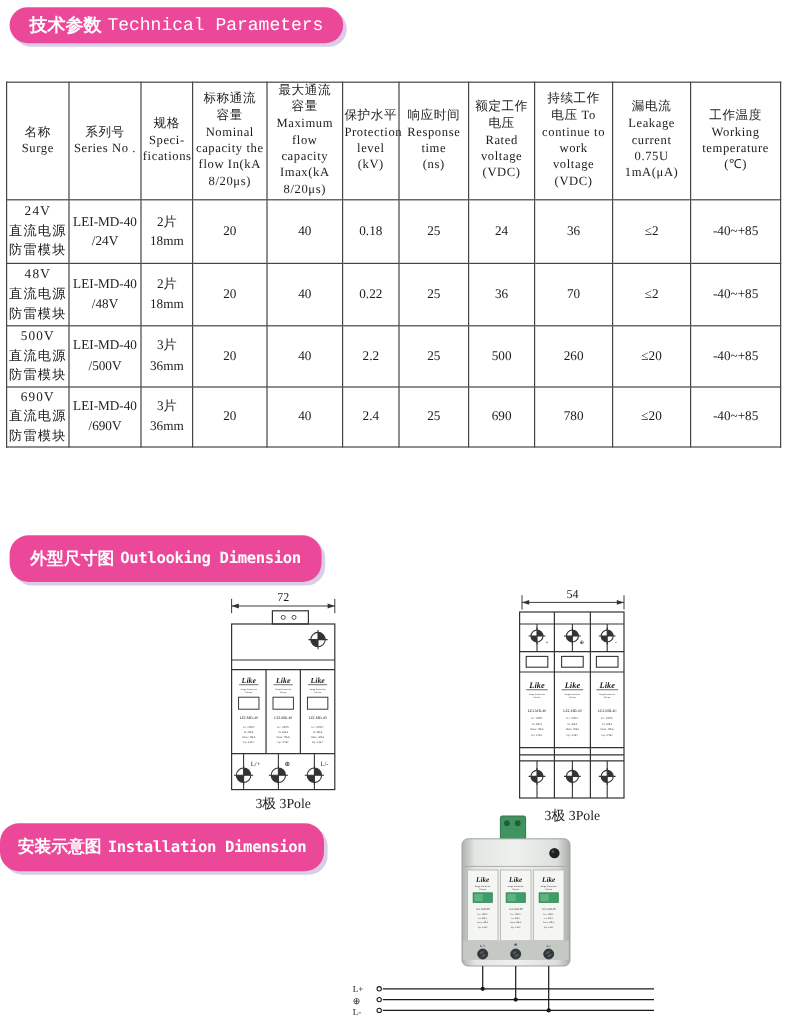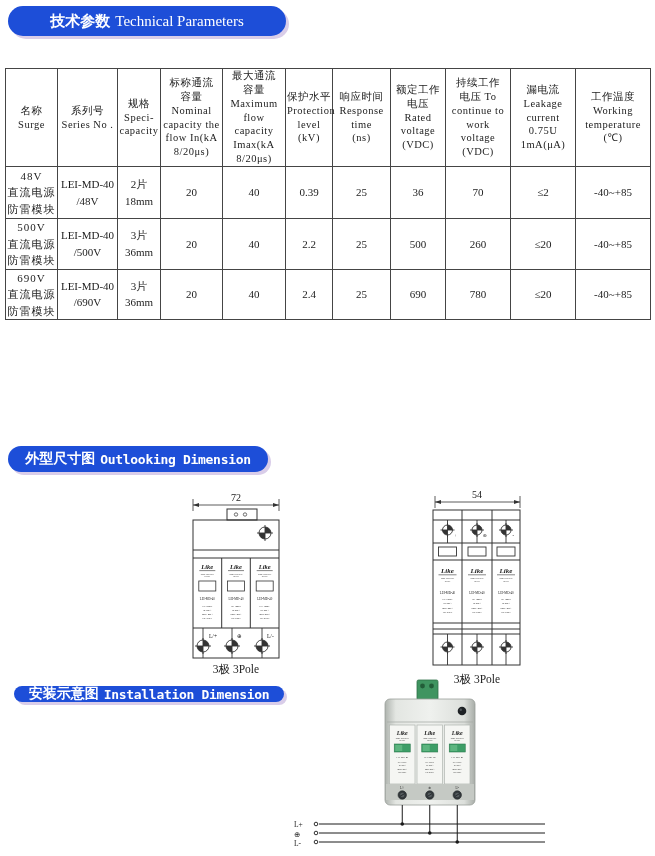--- a/index.html
+++ b/index.html
@@ -1,27 +1,27 @@
 <!DOCTYPE html>
 <html><head>
 <meta charset="utf-8">
 <style>
   html,body{margin:0;padding:0;background:#fff;}
   .page{position:relative;width:655px;height:856px;background:#fff;overflow:hidden;
         font-family:"Liberation Serif",serif;color:#1c1c1c;}
 
   
-  .banner{position:absolute;background:#1d4ed8;color:#fff;border-radius:16px;
+  .banner{position:absolute;background:#ec4899;color:#fff;border-radius:16px;
           display:flex;align-items:center;justify-content:center;gap:5px;
           box-shadow:3px 3px 0 #d9cde9;overflow:hidden;white-space:nowrap;}
   .banner .zh{font-family:"DejaVu Sans",sans-serif;font-weight:600;}
-  .banner .en{font-family:Liberation Serif, serif;}
+  .banner .en{font-family:Liberation Mono, monospace;}
   #banner-tech{left:8px;top:6px;width:278px;height:30px;font-size:15px;}
-  #banner-outlook{left:8px;top:446px;width:260px;height:26px;font-size:14px;}
-  #banner-install{left:14px;top:686px;width:270px;height:16px;font-size:14px;}
+  #banner-outlook{left:8px;top:446px;width:260px;height:39px;font-size:14px;}
+  #banner-install{left:0;top:686px;width:270px;height:40px;font-size:14px;}
   #banner-outlook .en,#banner-install .en{font-family:"DejaVu Sans Mono",monospace;font-weight:700;font-size:13px;letter-spacing:-0.3px;}
 
   
   table.params{position:absolute;left:5px;top:68px;width:645px;border-collapse:collapse;table-layout:fixed;}
   .params th,.params td{border:1px solid #454545;text-align:center;vertical-align:middle;
           white-space:pre-line;padding:0 1px;font-weight:normal;}
   .params th{font-size:10.5px;line-height:1.32;letter-spacing:0.5px;}
   .params td{font-size:11px;line-height:1.5;}
   .params td.name{letter-spacing:1px;}
   tr.hdr{height:97px;} tr.r0{height:53px;} tr.r1{height:52px;} tr.r2{height:48px;margin-left:26px;} tr.r3{height:50px;} tr.r4{height:60px;}
@@ -56,21 +56,21 @@
         <col style="width:75px">
     </colgroup>
     <thead>
       <tr class="hdr">
         <th>名称
 Surge</th>
         <th>系列号
 Series No .</th>
         <th>规格
 Speci-
-capacity</th>
+fications</th>
         <th>标称通流
 容量
 Nominal
 capacity the
 flow In(kA
 8/20μs)</th>
         <th>最大通流
 容量
 Maximum
 flow
@@ -101,31 +101,48 @@
 current
 0.75U
 1mA(μA)</th>
         <th>工作温度
 Working
 temperature
 (℃)</th>
       </tr>
     </thead>
     <tbody>
+      <tr class="r0">
+        <td class="name">24V
+直流电源
+防雷模块</td>
+        <td>LEI-MD-40
+/24V</td>
+        <td>2片
+18mm</td>
+        <td>20</td>
+        <td>40</td>
+        <td>0.18</td>
+        <td>25</td>
+        <td>24</td>
+        <td>36</td>
+        <td>≤2</td>
+        <td>-40~+85</td>
+      </tr>
       <tr class="r1">
         <td class="name">48V
 直流电源
 防雷模块</td>
         <td>LEI-MD-40
 /48V</td>
         <td>2片
 18mm</td>
         <td>20</td>
         <td>40</td>
-        <td>0.39</td>
+        <td>0.22</td>
         <td>25</td>
         <td>36</td>
         <td>70</td>
         <td>≤2</td>
         <td>-40~+85</td>
       </tr>
       <tr class="r2">
         <td class="name">500V
 直流电源
 防雷模块</td>

